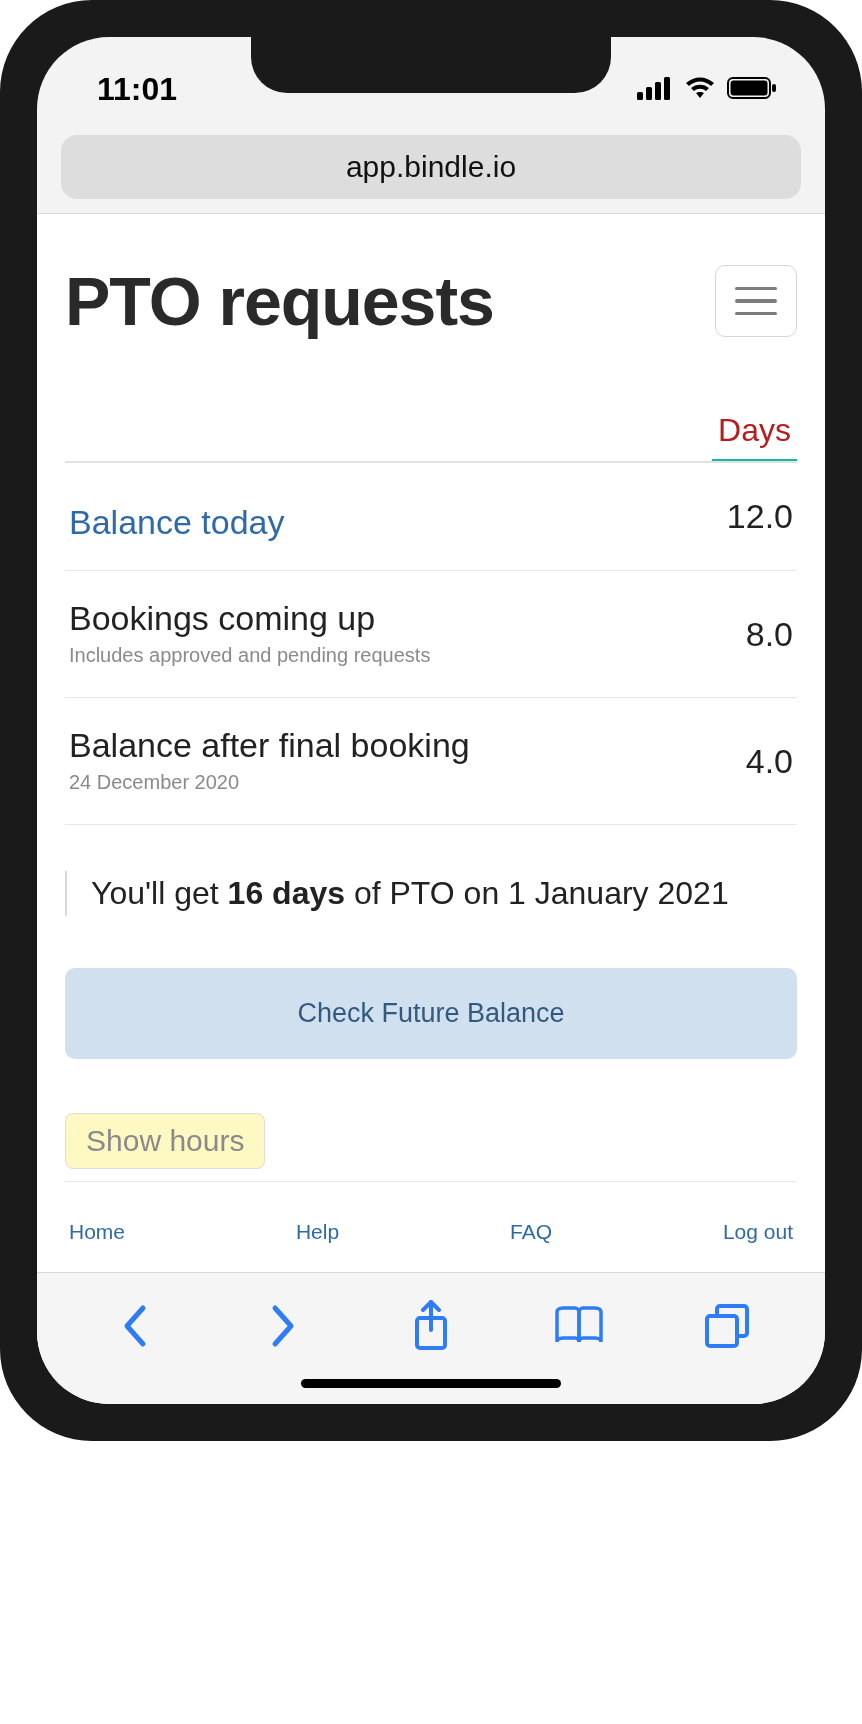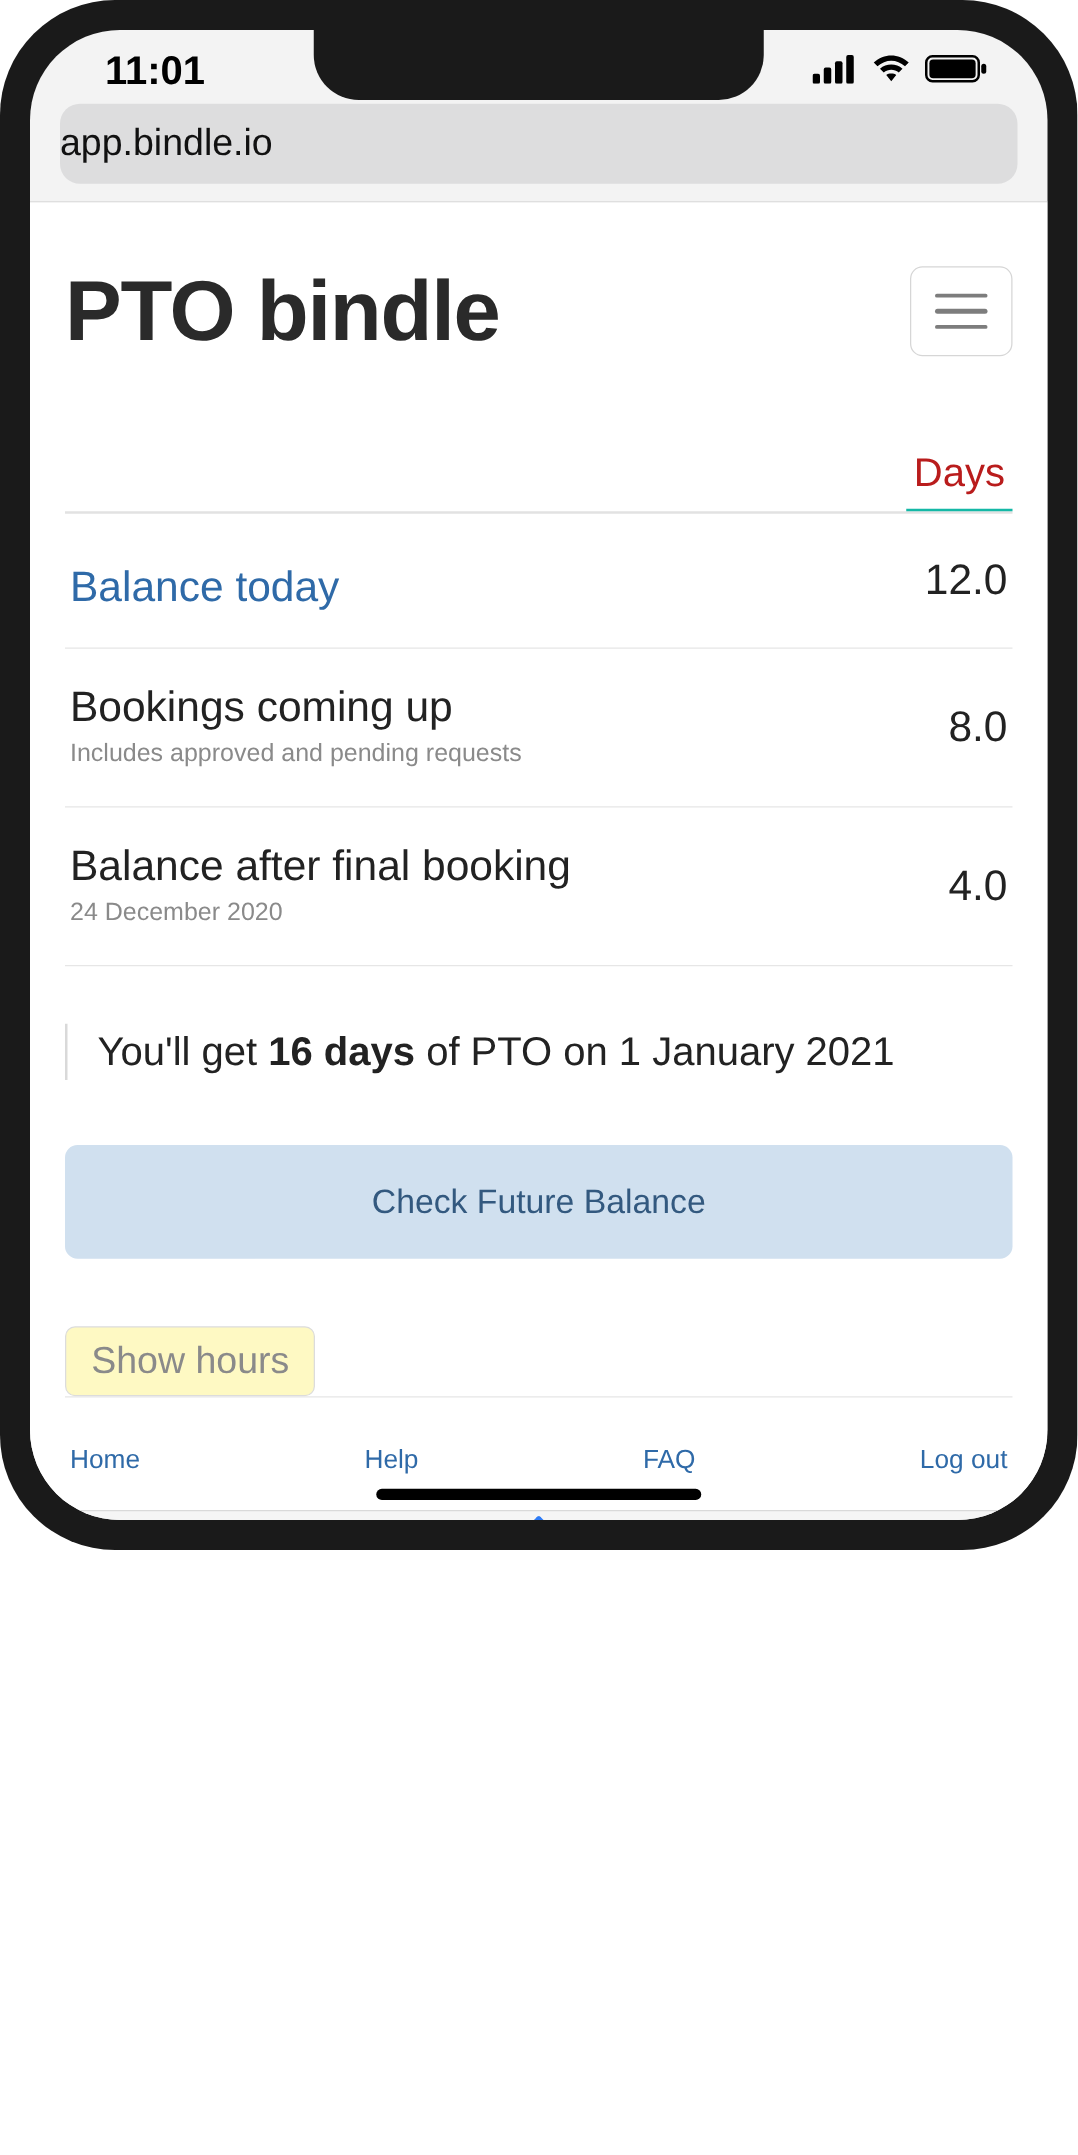--- a/index.html
+++ b/index.html
@@ -1,23 +1,23 @@
 <!DOCTYPE html>
 <html><head>
 <meta charset="utf-8">
 <style>
 * { box-sizing: border-box; margin: 0; padding: 0; }
 html, body { width: 862px; height: 1724px; background: #fff; font-family: -apple-system, "Helvetica Neue", Arial, sans-serif; }
 
 
 .device {
-  width: 862px; height: 1240px;
+  width: 862px; height: 1441px;
   background: #1a1a1a;
   border-radius: 92px;
-  padding: 24px;
+  padding: 37px;
   position: relative;
 }
 .screen {
   width: 100%; height: 100%;
   background: #f3f3f3;
   border-radius: 72px;
   overflow: hidden;
   position: relative;
   display: flex;
   flex-direction: column;
@@ -50,20 +50,21 @@
 .url-bar-wrap {
   padding: 8px 24px 14px 24px;
   border-bottom: 1px solid #d9d9d9;
 }
 .url-bar {
   background: #ddddde;
   border-radius: 16px;
   height: 64px;
   display: flex;
   align-items: center;
+  justify-content: center;
   font-size: 30px;
   color: #111;
 }
 
 
 .content {
   flex: 1;
   background: #fff;
   padding: 48px 28px 0 28px;
   display: flex;
@@ -217,21 +218,21 @@
     </div>
 
     <div class="url-bar-wrap">
       <div class="url-bar">
         <span>app.bindle.io</span>
       </div>
     </div>
 
     <div class="content">
       <div class="header-row">
-        <h1 class="page-title">PTO bindle</h1>
+        <h1 class="page-title">PTO requests</h1>
         <div class="burger">
           <span></span>
           <span></span>
           <span></span>
         </div>
       </div>
 
       <div class="table-head">
         <span class="col-days">Days</span>
       </div>

